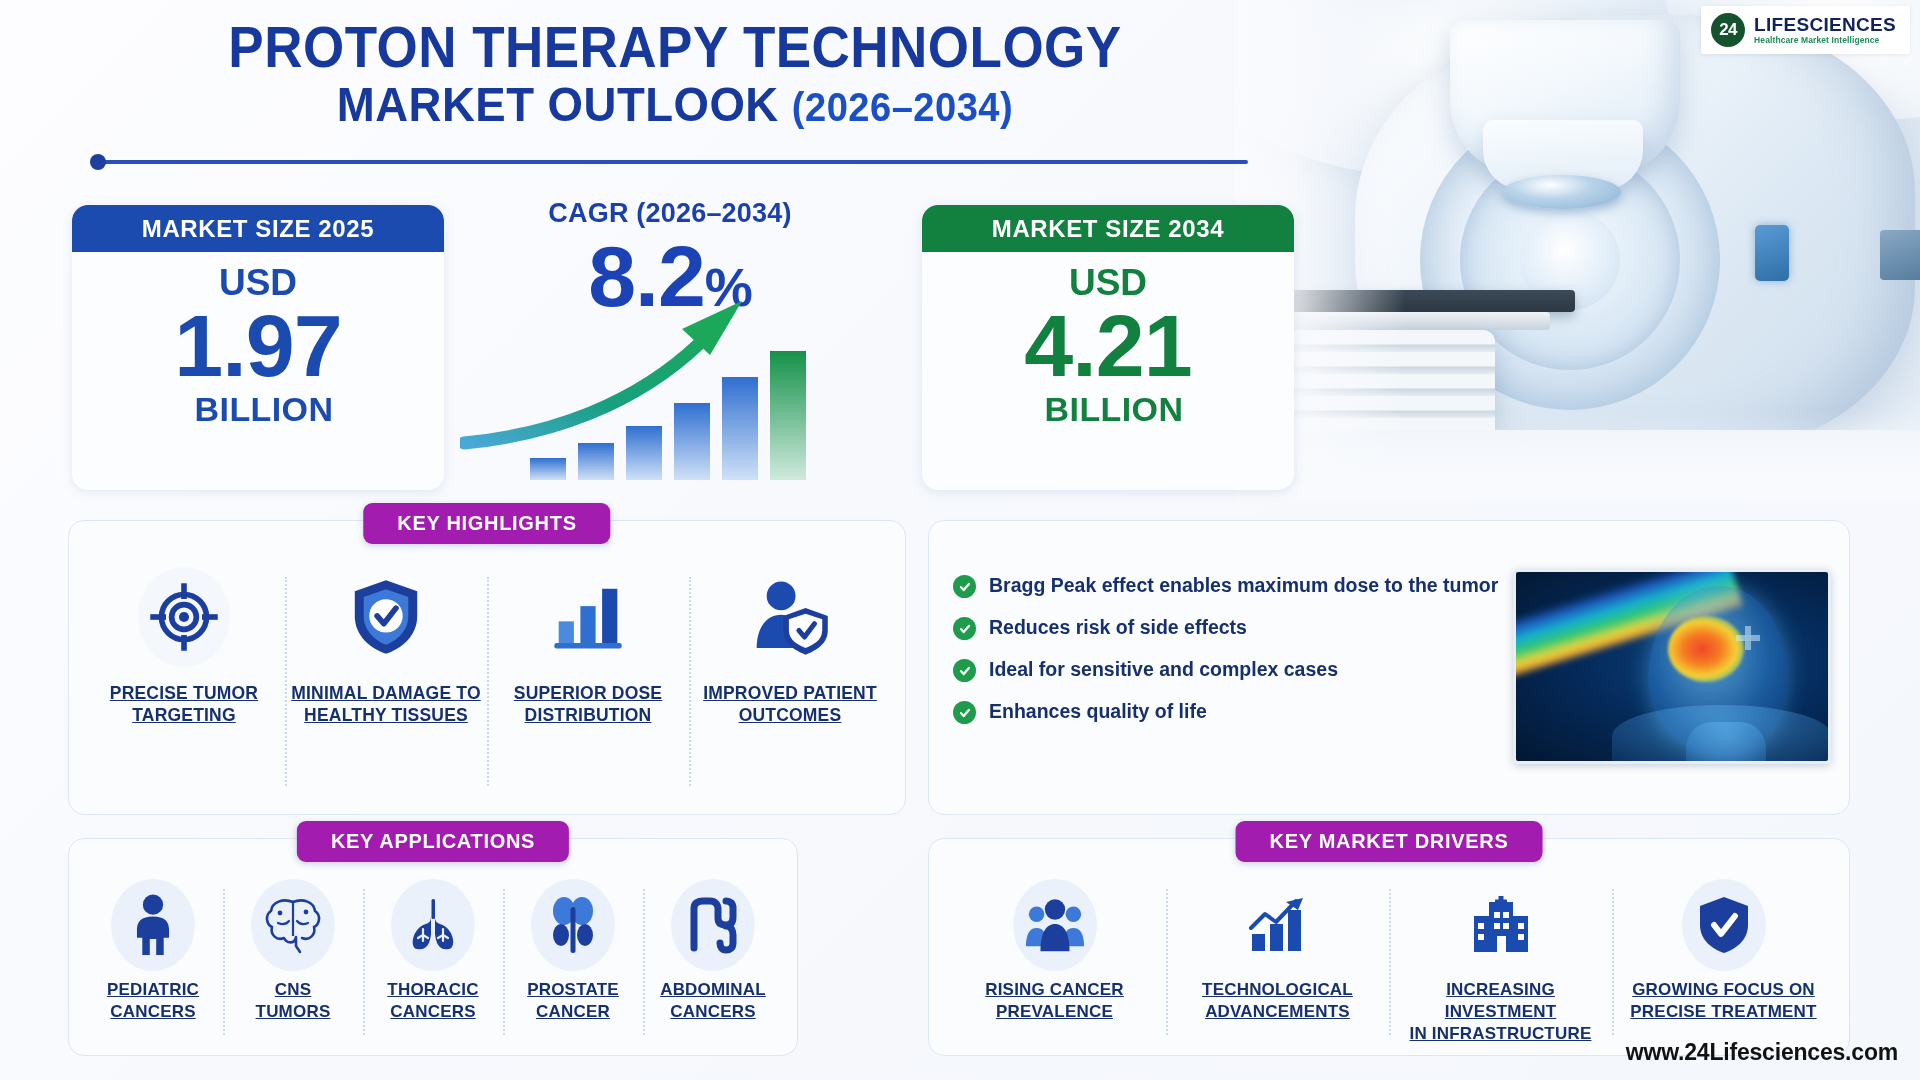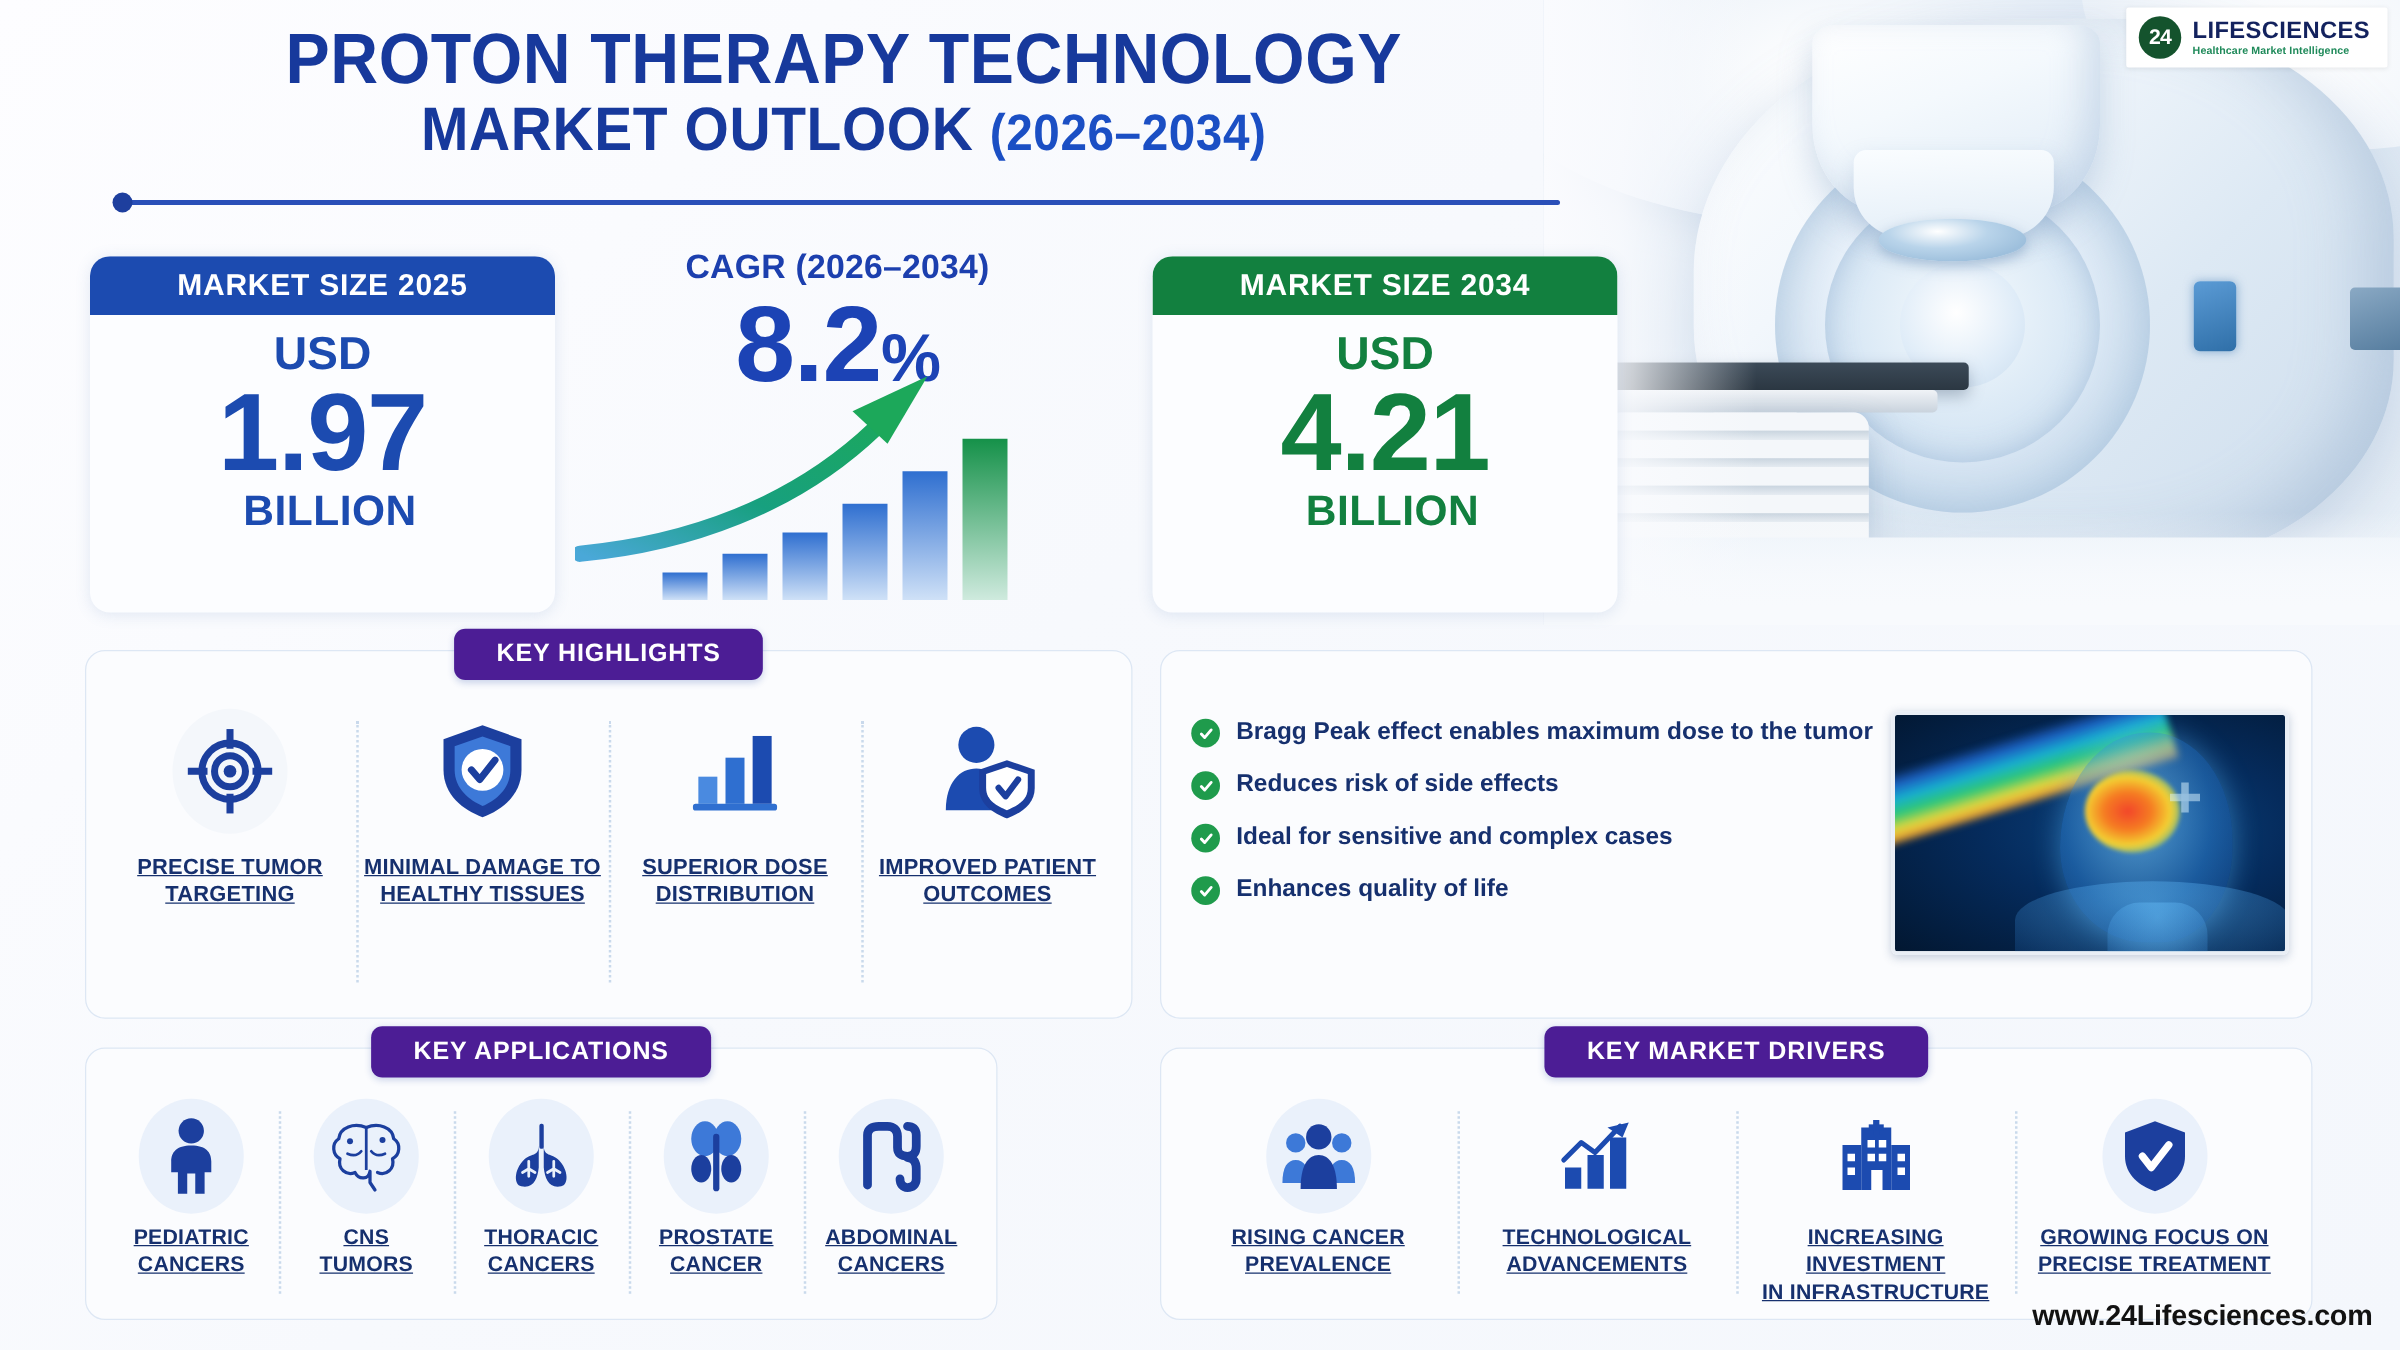--- a/index.html
+++ b/index.html
@@ -193,21 +193,21 @@
     position:absolute; background:#fbfcfe;
     border:1.5px solid #dde7f4; border-radius:16px;
   }
   #panel-highlights { left:68px;  top:520px;  width:838px; height:295px; }
   #panel-advantages { left:928px; top:520px;  width:922px; height:295px; }
   #panel-applications { left:68px; top:838px; width:730px; height:218px; }
   #panel-drivers     { left:928px; top:838px; width:922px; height:218px; }
 
   .panel-title {
     position:absolute; top:-18px; left:50%; transform:translateX(-50%);
-    background:#4c1d95; color:#ffffff; font-size:20px; font-weight:bold;
+    background:#a21caf; color:#ffffff; font-size:20px; font-weight:bold;
     letter-spacing:.7px; padding:9px 34px; border-radius:9px; white-space:nowrap;
     box-shadow:0 2px 6px rgba(28,63,158,.22);
   }
 
   
   .item-grid { display:flex; height:100%; padding:42px 14px 14px 14px; }
   .grid-item {
     flex:1; display:flex; flex-direction:column; align-items:center;
     justify-content:flex-start; position:relative; padding:0 6px;
   }

